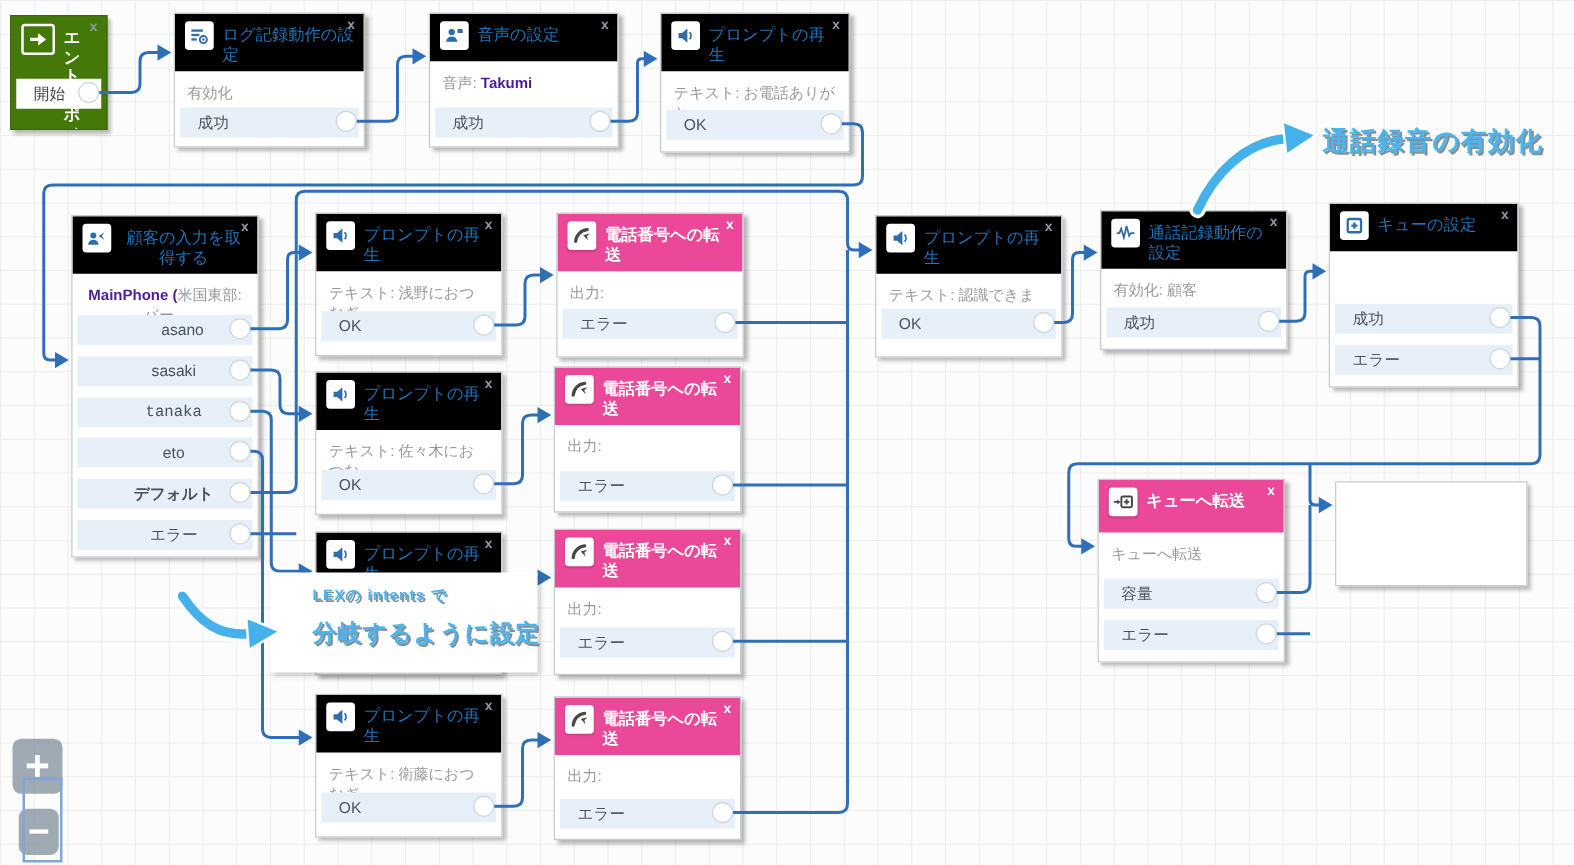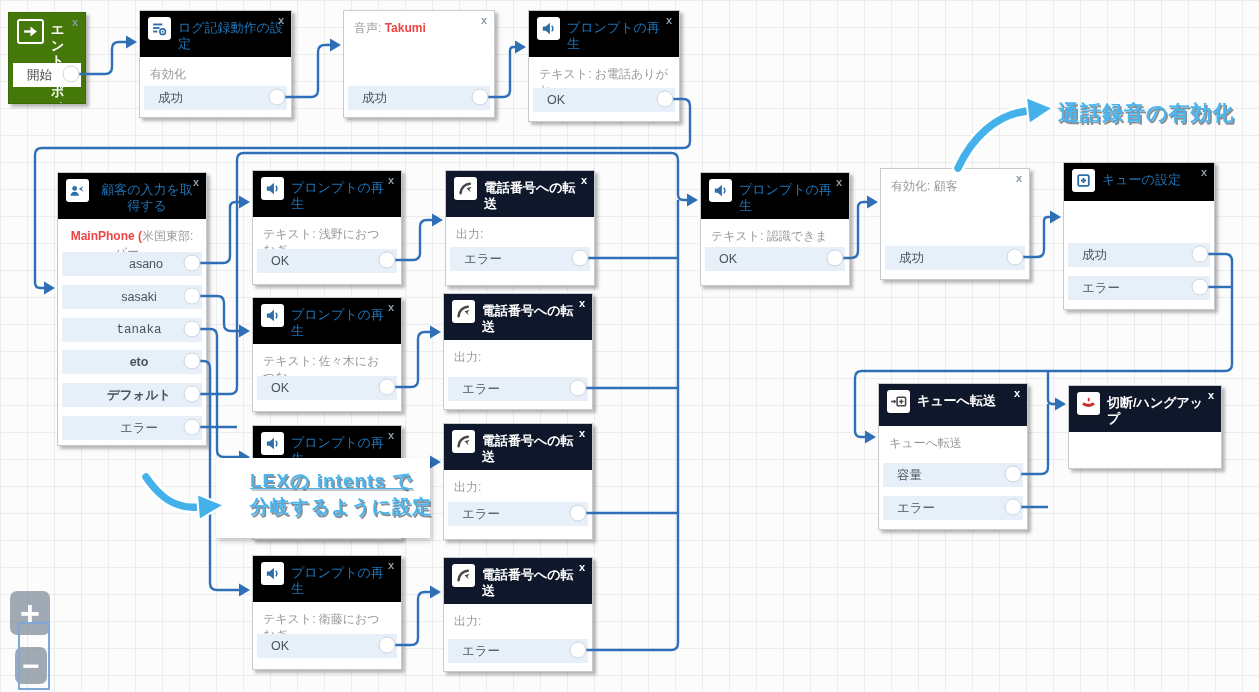--- a/index.html
+++ b/index.html
@@ -9,47 +9,47 @@
     background-color:#fcfcfc;
     background-image:linear-gradient(to right,#ececec 1px,transparent 1px),
                      linear-gradient(to bottom,#ececec 1px,transparent 1px);
     background-size:27px 27px;
   }
   
   .node{position:absolute;background:#fff;border:1px solid #c6cbd0;
         box-shadow:3px 3px 3px rgba(70,70,70,.38);overflow:hidden;z-index:1;}
   .hd{display:flex;align-items:flex-start;gap:7px;padding:6px 8px;background:#000000;min-height:26px;}
   .ttl{color:#1d74b8;font-size:13px;line-height:1.2;padding-top:3px;flex:1;}
-  .node.dark .hd{background:#0f172a;min-height:30px;}
+  .node.dark .hd{background:#ec4899;min-height:30px;}
   .node.dark .ttl{color:#fff;font-weight:bold;font-size:13px;}
   .node.entry{background:#44790a;border-color:#3a6a08;}
   .node.entry .hd{background:transparent;}
   .node.entry .ttl{color:#fff;font-weight:bold;}
   .ic{width:23px;height:23px;border-radius:3px;background:#fff;color:#2e6da8;
       flex:0 0 23px;display:flex;align-items:center;justify-content:center;
       box-shadow:0 1px 2px rgba(0,0,0,.18);}
   .ic svg{width:17px;height:17px;display:block;}
   .node.dark .ic{color:#474747;}
   .node.entry .ic{background:transparent;border:2px solid #fff;color:#fff;box-shadow:none;width:21px;height:21px;}
   .cx{position:absolute;top:3px;right:7px;font-size:11px;font-weight:bold;color:#8d9aa5;cursor:pointer;}
   .node.dark .cx{color:#fff;}
   .bd{padding:9px 10px 0 10px;font-size:12px;color:#96999c;line-height:1.35;}
-  .bd .b{color:#ef4444;font-weight:bold;}
+  .bd .b{color:#4c1d95;font-weight:bold;}
   .orow{position:absolute;left:4px;right:4px;height:24px;background:#e7eff8;
         color:#47535e;font-size:12.5px;line-height:24px;padding-left:14px;box-sizing:border-box;}
   .node.entry .orow{background:#fff;color:#444;}
   
   #wires{position:absolute;left:0;top:0;z-index:2;pointer-events:none;}
   #annlayer{position:absolute;left:0;top:0;z-index:3;pointer-events:none;width:1259px;height:536px;}
   .ann-text{position:absolute;font-weight:bold;color:#4ab5ef;letter-spacing:1px;
             text-shadow:1.5px 1.5px 0 rgba(108,114,120,.8);white-space:nowrap;}
   #ann-rec-text{left:1058px;top:99px;font-size:21px;}
   #lex-box{position:absolute;left:216px;top:458px;width:214px;height:80px;background:#fff;
            box-shadow:2px 3px 5px rgba(0,0,0,.22);}
-  #ann-lex-1{left:250px;top:468px;font-size:19px;text-decoration:underline;}
+  #ann-lex-1{left:250px;top:468px;font-size:12px;}
   #ann-lex-2{left:250px;top:494px;font-size:19px;}
   
   .zbtn{position:absolute;border-radius:7px;background:rgba(124,139,152,.72);color:#fff;
         display:flex;align-items:center;justify-content:center;font-weight:bold;z-index:4;cursor:pointer;}
   #zoom-in{left:10px;top:591px;width:40px;height:44px;font-size:34px;}
   #zoom-out{left:15px;top:647px;width:32px;height:37px;font-size:30px;}
   #zoom-sel{position:absolute;left:18px;top:622px;width:28px;height:64px;
             border:2px solid #7fa8d9;z-index:5;}
 </style>
 </head>
@@ -83,20 +83,32 @@
               </g>
             </svg>
           </span>
           <span class="ttl">ログ記録動作の設定</span>
         </div>
         <span class="cx">x</span>
         <div class="bd"><span>有効化</span></div>
         <div class="orow" style="top: 75px;">成功</div>
       </div>
       <div class="node" style="left: 343px; top: 10px; width: 150px; height: 106px;">
+        <div class="hd">
+          <span class="ic">
+            <svg viewBox="0 0 24 24">
+              <g fill="currentColor">
+                <circle cx="9" cy="8" r="3.6"></circle>
+                <path d="M2.5 19c.6-4 3.4-6 6.5-6s5.9 2 6.5 6z"></path>
+                <rect x="15.5" y="4.5" width="6" height="4.6" rx="1"></rect>
+              </g>
+            </svg>
+          </span>
+          <span class="ttl">音声の設定</span>
+        </div>
         <span class="cx">x</span>
         <div class="bd"><span>音声: </span><span class="b">Takumi</span></div>
         <div class="orow" style="top: 75px;">成功</div>
       </div>
       <div class="node" style="left: 528px; top: 10px; width: 150px; height: 110px;">
         <div class="hd">
           <span class="ic">
             <svg viewBox="0 0 24 24">
               <g fill="currentColor">
                 <path d="M4 9h4l6-5v16l-6-5H4z"></path>
@@ -121,21 +133,21 @@
               </g>
             </svg>
           </span>
           <span class="ttl">顧客の入力を取得する</span>
         </div>
         <span class="cx">x</span>
         <div class="bd"><span class="b">MainPhone (</span><span>米国東部: バー...</span></div>
         <div class="orow" style="top: 79px; padding-left: 28px;">asano</div>
         <div class="orow" style="top: 112px;">sasaki</div>
         <div class="orow" style="top: 145px; font-family: Liberation Mono, monospace;">tanaka</div>
-        <div class="orow" style="top: 177px; font-weight: bold;">eto</div>
+        <div class="orow" style="top: 177px;">eto</div>
         <div class="orow" style="top: 210px; font-weight: bold;">デフォルト</div>
         <div class="orow" style="top: 243px;">エラー</div>
       </div>
       <div class="node" style="left: 252px; top: 170px; width: 148px; height: 113px;">
         <div class="hd">
           <span class="ic">
             <svg viewBox="0 0 24 24">
               <g fill="currentColor">
                 <path d="M4 9h4l6-5v16l-6-5H4z"></path>
                 <path d="M16.5 8a6 6 0 010 8" fill="none" stroke="currentColor" stroke-width="2"></path>
@@ -260,20 +272,28 @@
               </g>
             </svg>
           </span>
           <span class="ttl">プロンプトの再生</span>
         </div>
         <span class="cx">x</span>
         <div class="bd"><span>テキスト: 認識できません...</span></div>
         <div class="orow" style="top: 74px;">OK</div>
       </div>
       <div class="node" style="left: 880px; top: 168px; width: 148px; height: 110px;">
+        <div class="hd">
+          <span class="ic">
+            <svg viewBox="0 0 24 24">
+              <path d="M2 12h3l2-5 3 10 3-13 3 11 2-3h4" fill="none" stroke="currentColor" stroke-width="2"></path>
+            </svg>
+          </span>
+          <span class="ttl">通話記録動作の設定</span>
+        </div>
         <span class="cx">x</span>
         <div class="bd"><span>有効化: 顧客</span></div>
         <div class="orow" style="top: 77px;">成功</div>
       </div>
       <div class="node" style="left: 1063px; top: 162px; width: 150px; height: 146px;">
         <div class="hd">
           <span class="ic">
             <svg viewBox="0 0 24 24">
               <g stroke="currentColor" fill="none" stroke-width="2.6">
                 <rect x="4.5" y="4.5" width="15" height="15" rx="2"></rect>
@@ -300,31 +320,20 @@
             </svg>
           </span>
           <span class="ttl">キューへ転送</span>
         </div>
         <span class="cx">x</span>
         <div class="bd"><span>キューへ転送</span></div>
         <div class="orow" style="top: 79px;">容量</div>
         <div class="orow" style="top: 112px;">エラー</div>
       </div>
       <div class="node dark" style="left: 1068px; top: 385px; width: 152px; height: 82px;">
-        <div class="hd">
-          <span class="ic" style="color: rgb(201, 48, 44);">
-            <svg viewBox="0 0 24 24">
-              <g fill="currentColor">
-                <path d="M3 13.5c5.2 4.5 12.8 4.5 18 0l-2.6-3.2c-3.8 2.9-9 2.9-12.8 0z"></path>
-                <rect x="11" y="4" width="2.4" height="5"></rect>
-              </g>
-            </svg>
-          </span>
-          <span class="ttl">切断/ハングアップ</span>
-        </div>
         <span class="cx">x</span>
       </div>
     </div>
   <svg id="wires" width="1259" height="692">
       <path d="M71,74L105,74Q112,74 112,67L112,49Q112,42 119,42L128,42" fill="none" stroke="#2e6fb7" stroke-width="2.4"></path>
       <path d="M277,97L311,97Q318,97 318,90L318,52Q318,45 325,45L332,45" fill="none" stroke="#2e6fb7" stroke-width="2.4"></path>
       <path d="M480,97L503,97Q510,97 510,90L510,50.5Q510,47 513.5,47L517,47" fill="none" stroke="#2e6fb7" stroke-width="2.4"></path>
       <path d="M665,99L683,99Q690,99 690,106L690,141Q690,148 683,148L42,148Q35,148 35,155L35,282.5Q35,288 40.5,288L46,288" fill="none" stroke="#2e6fb7" stroke-width="2.4"></path>
       <path d="M192,394L230,394Q237,394 237,387L237,160Q237,153 244,153L671,153Q678,153 678,160L678,194.5Q678,200 683.5,200L689,200" fill="none" stroke="#2e6fb7" stroke-width="2.4"></path>
       <path d="M192,427L237,427" fill="none" stroke="#2e6fb7" stroke-width="2.4"></path>

